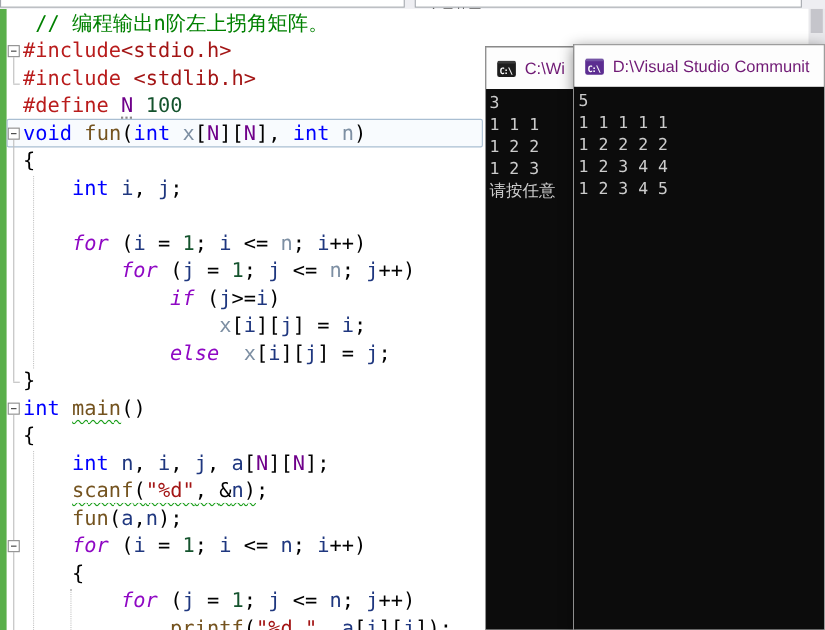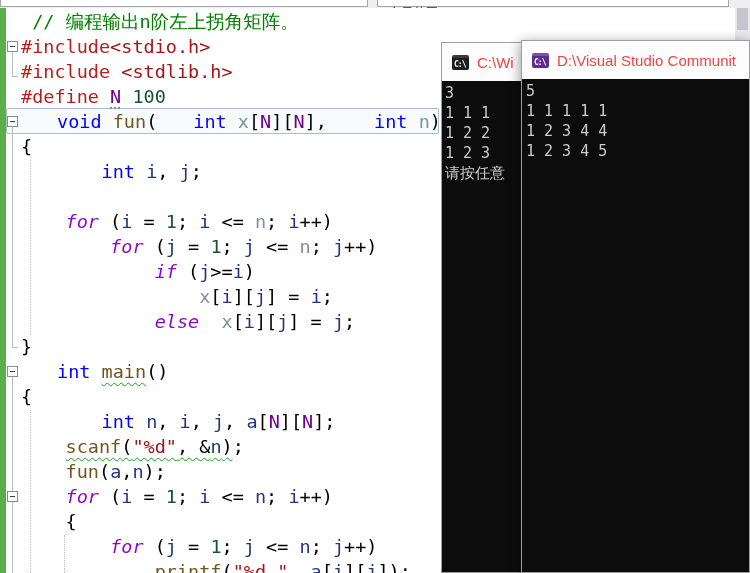--- a/index.html
+++ b/index.html
@@ -58,21 +58,21 @@
   #code {
     position:absolute; left:21px; top:9px; z-index:1;
     font-family:"DejaVu Sans Mono", monospace; font-size:18.5px;
     line-height:25px; color:#000;
   }
   .code-line { height:25px; white-space:pre; }
   .tok.pln { color:#000000; }
   .tok.com { color:#008000;margin-top:47px; }
   .tok.pre { color:#b91c1c; }
   .tok.str { color:#a31515;margin-top:15px; }
-  .tok.kw  { color:#0000ff;margin-left:36px; }
+  .tok.kw  { color:#0000ff; }
   .tok.ctl { color:#8f08c4;font-style:italic; }
   .tok.mac { color:#6f008a; }
   .tok.num { color:#14532d; }
   .tok.fn  { color:#74531f; }
   .tok.loc { color:#1f377f; }
   .tok.par { color:#7d8fa3; }
   .tok.sq  {
     text-decoration-line:underline; text-decoration-style:wavy;
     text-decoration-color:#1a9e1a; text-decoration-thickness:1px;
     text-underline-offset:4px;
@@ -97,21 +97,21 @@
     border-radius:2px; position:relative;
   }
   .cmd-icon .glyph {
     position:absolute; left:2px; top:3px; font-size:8px; line-height:8px;
     font-weight:bold; color:#ffffff; font-family:"DejaVu Sans Mono", monospace;
     letter-spacing:-1px;
   }
   .cmd-icon.black  { background:#1d1d1d; border-top:3px solid #3a3a3a; }
   .cmd-icon.purple { background:#5c2d91; border-top:3px solid #7454a5; }
   .console-title {
-    font-size:15px; color:#ef4444; white-space:nowrap; overflow:hidden;
+    font-size:15px; color:#701a75; white-space:nowrap; overflow:hidden;
   }
   .console-body {
     position:absolute; left:0; top:38px; right:0; bottom:0; background:#0c0c0c;
     padding:2px 0 0 3px; overflow:hidden;
   }
   .console-line {
     white-space:pre; font-family:"DejaVu Sans Mono", monospace;
     font-size:15px; line-height:20px; color:#cccccc;
   }
   #console-front .console-body { border-left:1px solid #0c0c0c; }
@@ -198,18 +198,19 @@
   <div id="console-front" class="console-win">
     <div class="console-titlebar">
       <span class="cmd-icon purple">
         <span class="glyph">C:\</span>
       </span>
       <span class="console-title">D:\Visual Studio Communit</span>
     </div>
     <div class="console-body" id="console-front-body">
         <div class="console-line">5</div>
         <div class="console-line">1 1 1 1 1</div>
+        <div class="console-line">1 2 2 2 2</div>
         <div class="console-line">1 2 3 4 4</div>
         <div class="console-line">1 2 3 4 5</div>
       </div>
   </div>
 
 </div>
 
 </body></html>

